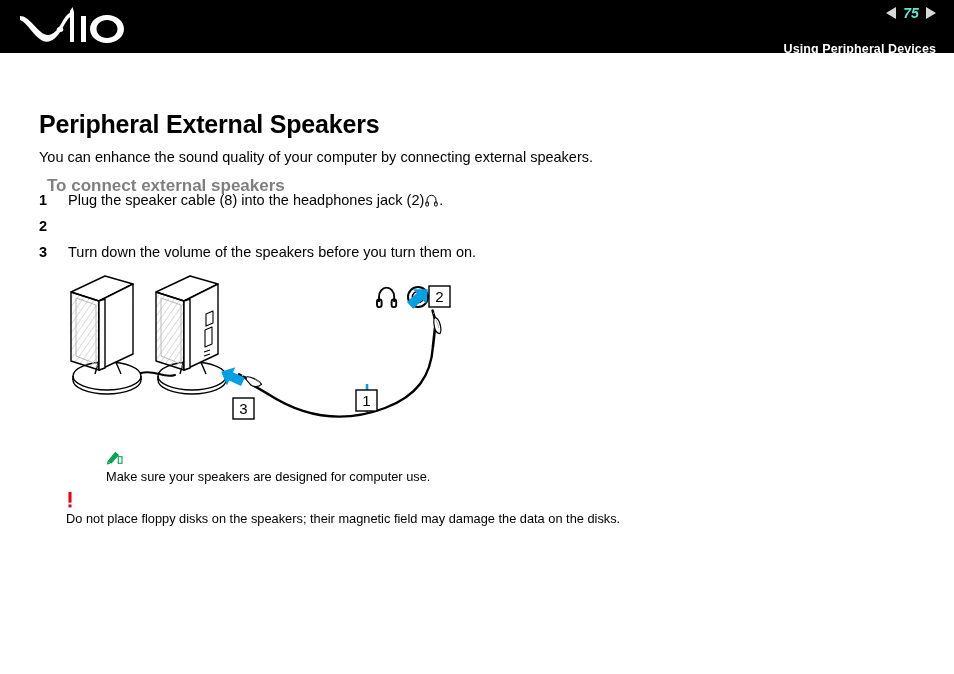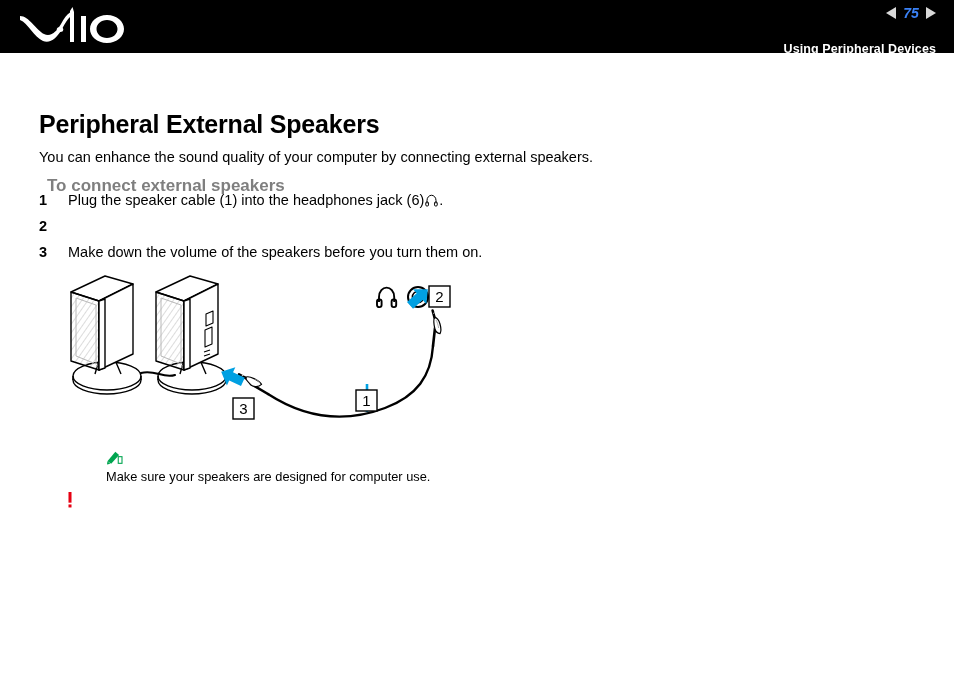--- a/index.html
+++ b/index.html
@@ -52,21 +52,21 @@
     border-top: 6px solid transparent;
     border-bottom: 6px solid transparent;
     border-right: 10px solid #d8d8d8;
   }
   .pager-arrow.right {
     border-top: 6px solid transparent;
     border-bottom: 6px solid transparent;
     border-left: 10px solid #d8d8d8;
   }
   .pager-num {
-    color: #3b82f6;
+    color: #5eead4;
     font-size: 14px;
     font-style: italic;
     font-weight: bold;
     line-height: 14px;
     min-width: 18px;
     text-align: center;
   }
   .section-label {
     color: #ffffff;
     font-size: 12.5px;
@@ -201,34 +201,34 @@
   <h1 class="page-title">Peripheral External Speakers</h1>
 
   <p class="intro-text">You can enhance the sound quality of your computer by connecting external speakers.</p>
 
   <h2 class="sub-heading">To connect external speakers</h2>
 
   <div class="steps">
 
     <div class="step-row">
       <span class="step-num">1</span>
-      <span class="step-text"><span>Plug the speaker cable (1) into the headphones jack (6)</span><span class="hp-inline"><svg width="13" height="13" viewBox="0 0 26 26" aria-hidden="true">
+      <span class="step-text"><span>Plug the speaker cable (8) into the headphones jack (2)</span><span class="hp-inline"><svg width="13" height="13" viewBox="0 0 26 26" aria-hidden="true">
               <path d="M4 19 L4 13 C4 6.5 8.5 2.5 13 2.5 C17.5 2.5 22 6.5 22 13 L22 19" fill="none" stroke="#000" stroke-width="2"></path>
               <rect x="1.5" y="16" width="5.5" height="8" rx="2.2" fill="none" stroke="#000" stroke-width="2"></rect>
               <rect x="19" y="16" width="5.5" height="8" rx="2.2" fill="none" stroke="#000" stroke-width="2"></rect>
             </svg></span><span>.</span></span>
     </div>
 
     <div class="step-row">
       <span class="step-num">2</span>
     </div>
 
     <div class="step-row">
       <span class="step-num">3</span>
-      <span class="step-text">Make down the volume of the speakers before you turn them on.</span>
+      <span class="step-text">Turn down the volume of the speakers before you turn them on.</span>
     </div>
 
   </div>
 
   <div class="diagram">
     <svg width="440" height="180" viewBox="0 0 440 180" aria-hidden="true">
       <defs>
         <pattern id="hatch" width="5" height="5" patternTransform="rotate(35)" patternUnits="userSpaceOnUse">
           <line x1="0" y1="0" x2="0" y2="5" stroke="#c9c9c9" stroke-width="1.3"></line>
         </pattern>
@@ -346,15 +346,16 @@
     <span class="note-text">Make sure your speakers are designed for computer use.</span>
   </div>
 
   <div class="note-block note-b">
     <span class="note-icon">
       <svg width="8" height="16" viewBox="0 0 8 18" aria-hidden="true">
         <rect x="2.3" y="0" width="3.4" height="12" fill="#e60012"></rect>
         <rect x="2.3" y="14" width="3.4" height="3.4" fill="#e60012"></rect>
       </svg>
     </span>
+    <span class="note-text">Do not place floppy disks on the speakers; their magnetic field may damage the data on the disks.</span>
   </div>
 
 </div>
 
 </body></html>

